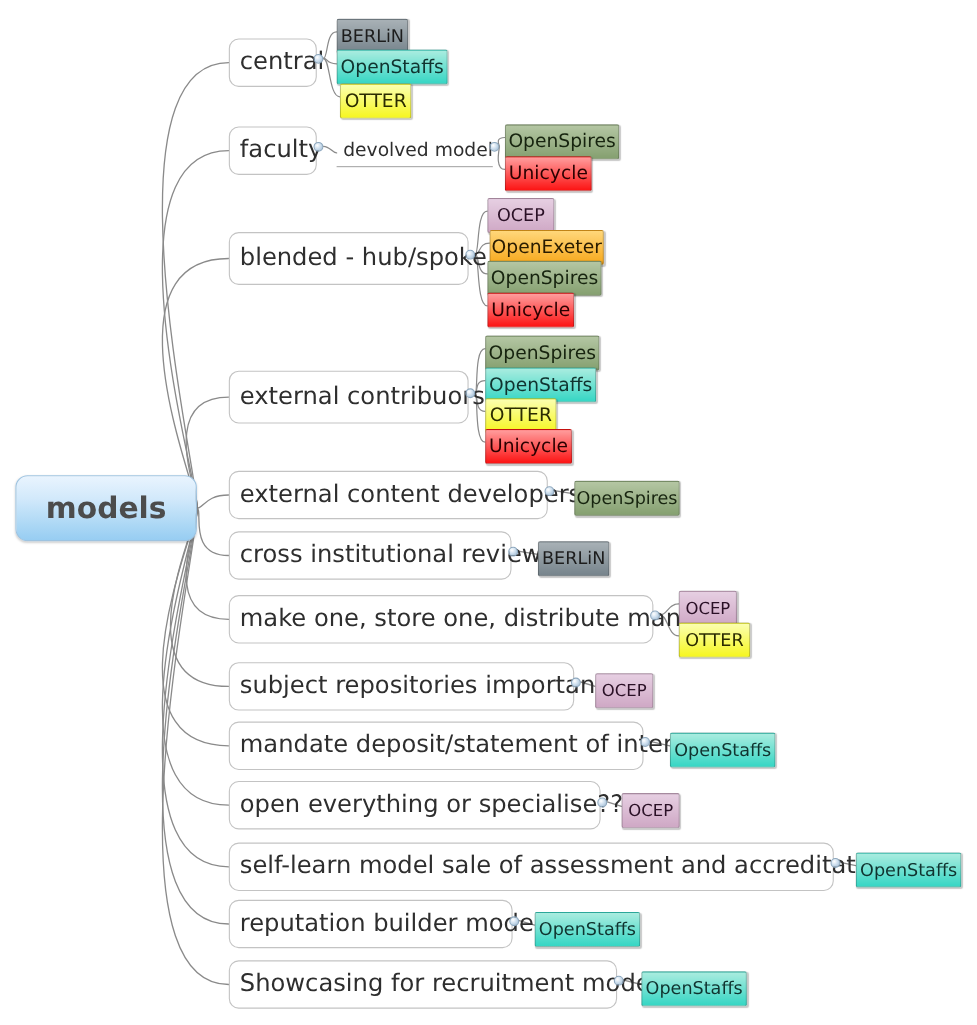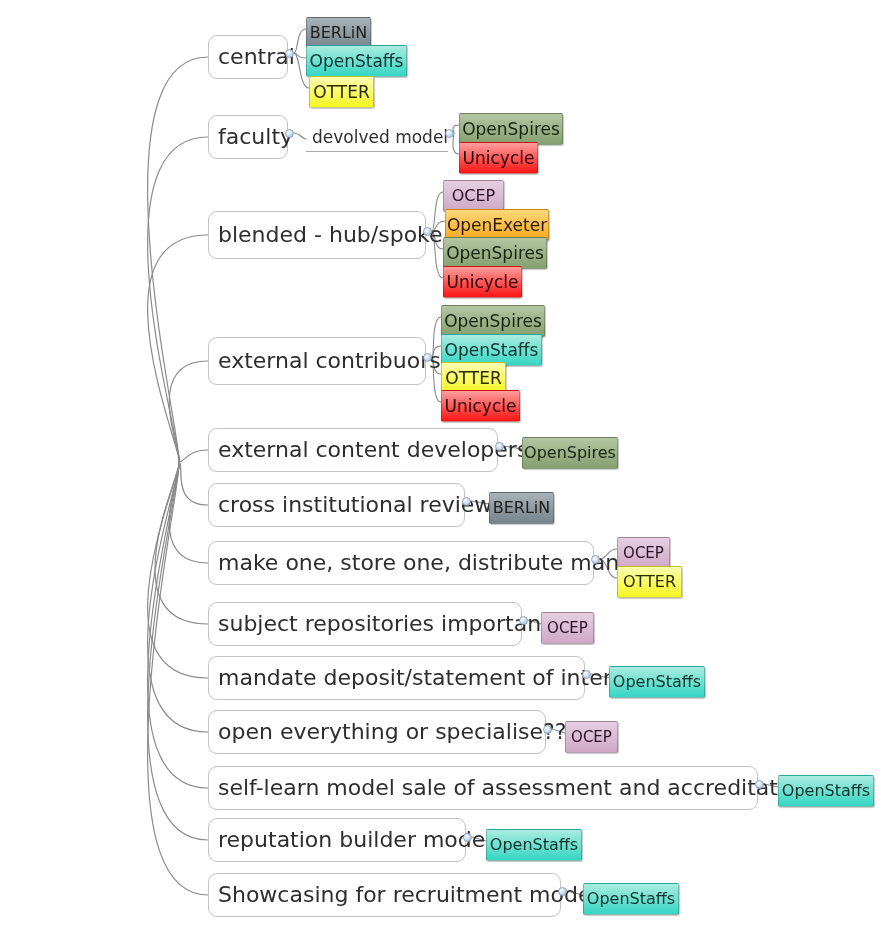--- a/index.html
+++ b/index.html
@@ -152,20 +152,23 @@
       <path d="M 528 620 L 541 624" fill="none" stroke="#8a8a8a" stroke-width="1.2" stroke-linecap="round"></path>
       <path d="M 591 674 L 609 678" fill="none" stroke="#8a8a8a" stroke-width="1.2" stroke-linecap="round"></path>
       <path d="M 552 729 L 565 733" fill="none" stroke="#8a8a8a" stroke-width="1.2" stroke-linecap="round"></path>
       <path d="M 764 784 L 778 787" fill="none" stroke="#8a8a8a" stroke-width="1.2" stroke-linecap="round"></path>
       <path d="M 472 837 L 486 841" fill="none" stroke="#8a8a8a" stroke-width="1.2" stroke-linecap="round"></path>
       <path d="M 567 891 L 583 895" fill="none" stroke="#8a8a8a" stroke-width="1.2" stroke-linecap="round"></path>
       <path d="M 600 559 C 607.1 559, 607 549, 617 549" fill="none" stroke="#8a8a8a" stroke-width="1.1" stroke-linecap="round"></path>
       <path d="M 600 559 C 607.1 559, 607 578, 617 578" fill="none" stroke="#8a8a8a" stroke-width="1.1" stroke-linecap="round"></path>
     </svg>
 
+  <div class="root-node" style="left: 14px; top: 432px; width: 165px; height: 60px;">
+    <span class="root-label">models</span>
+  </div>
 
   <div id="branch-layer">
       <div class="branch-node" style="left: 208px; top: 35px; width: 80px; height: 44px;">
         <span class="branch-label" style="font-size: 22px;">central</span>
       </div>
       <div class="branch-node" style="left: 208px; top: 115px; width: 80px; height: 44px;">
         <span class="branch-label" style="font-size: 22px;">faculty</span>
       </div>
       <div class="branch-node" style="left: 208px; top: 211px; width: 218px; height: 48px;">
         <span class="branch-label" style="font-size: 22px;">blended - hub/spoke</span>

